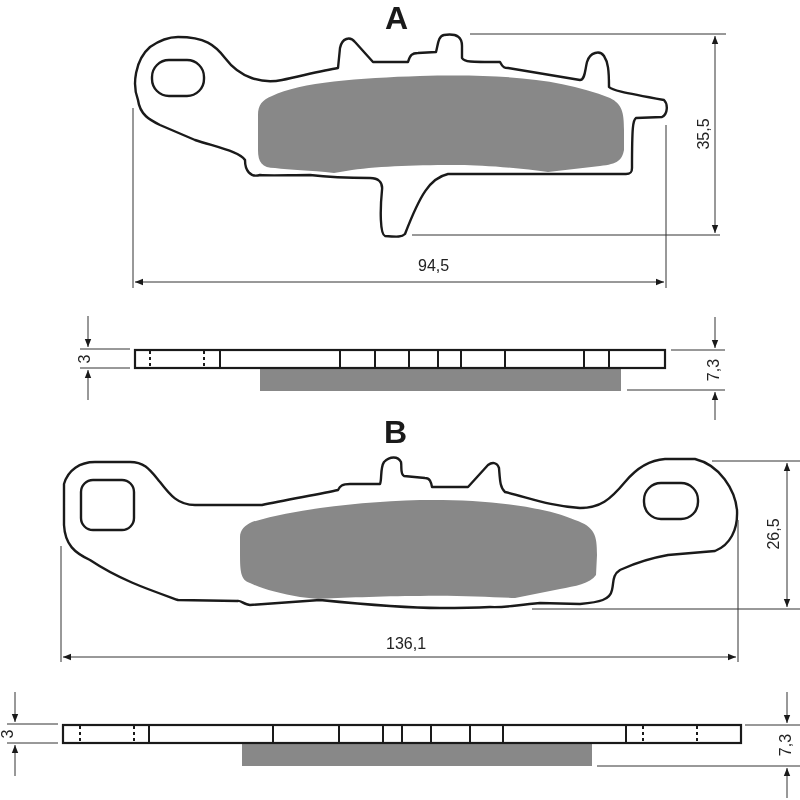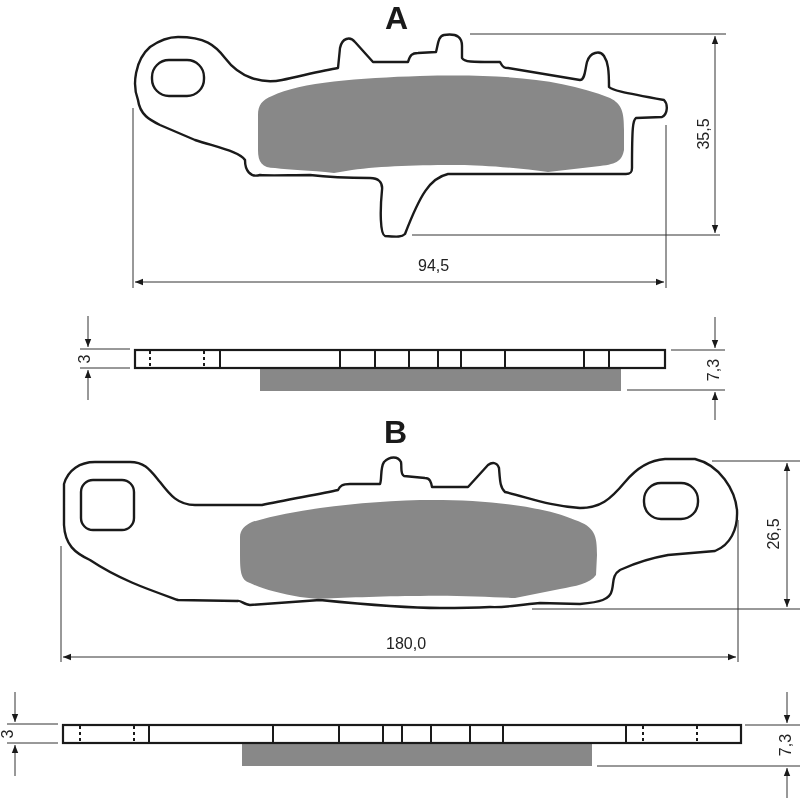--- a/index.html
+++ b/index.html
@@ -210,16 +210,16 @@
   </g>
 </svg>
 
 <div class="label-big" style="left:385px; top:2px;">A</div>
 <div class="dim" style="left:378px; top:258px;margin-left:40px;">94,5</div>
 <div class="dim rot" style="left:684px; top:126px; width:40px; text-align:center;">35,5</div>
 <div class="dim rot" style="left:70px; top:351px; width:30px; text-align:center;">3</div>
 <div class="dim rot" style="left:694px; top:362px; width:40px; text-align:center;">7,3</div>
 
 <div class="label-big" style="left:384px; top:416px;">B</div>
-<div class="dim" style="left:386px; top:636px;">180,0</div>
+<div class="dim" style="left:386px; top:636px;">136,1</div>
 <div class="dim rot" style="left:754px; top:526px; width:40px; text-align:center;">26,5</div>
 <div class="dim rot" style="left:-7px; top:726px; width:30px; text-align:center;">3</div>
 <div class="dim rot" style="left:766px; top:737px; width:40px; text-align:center;">7,3</div>
 
 </body></html>

